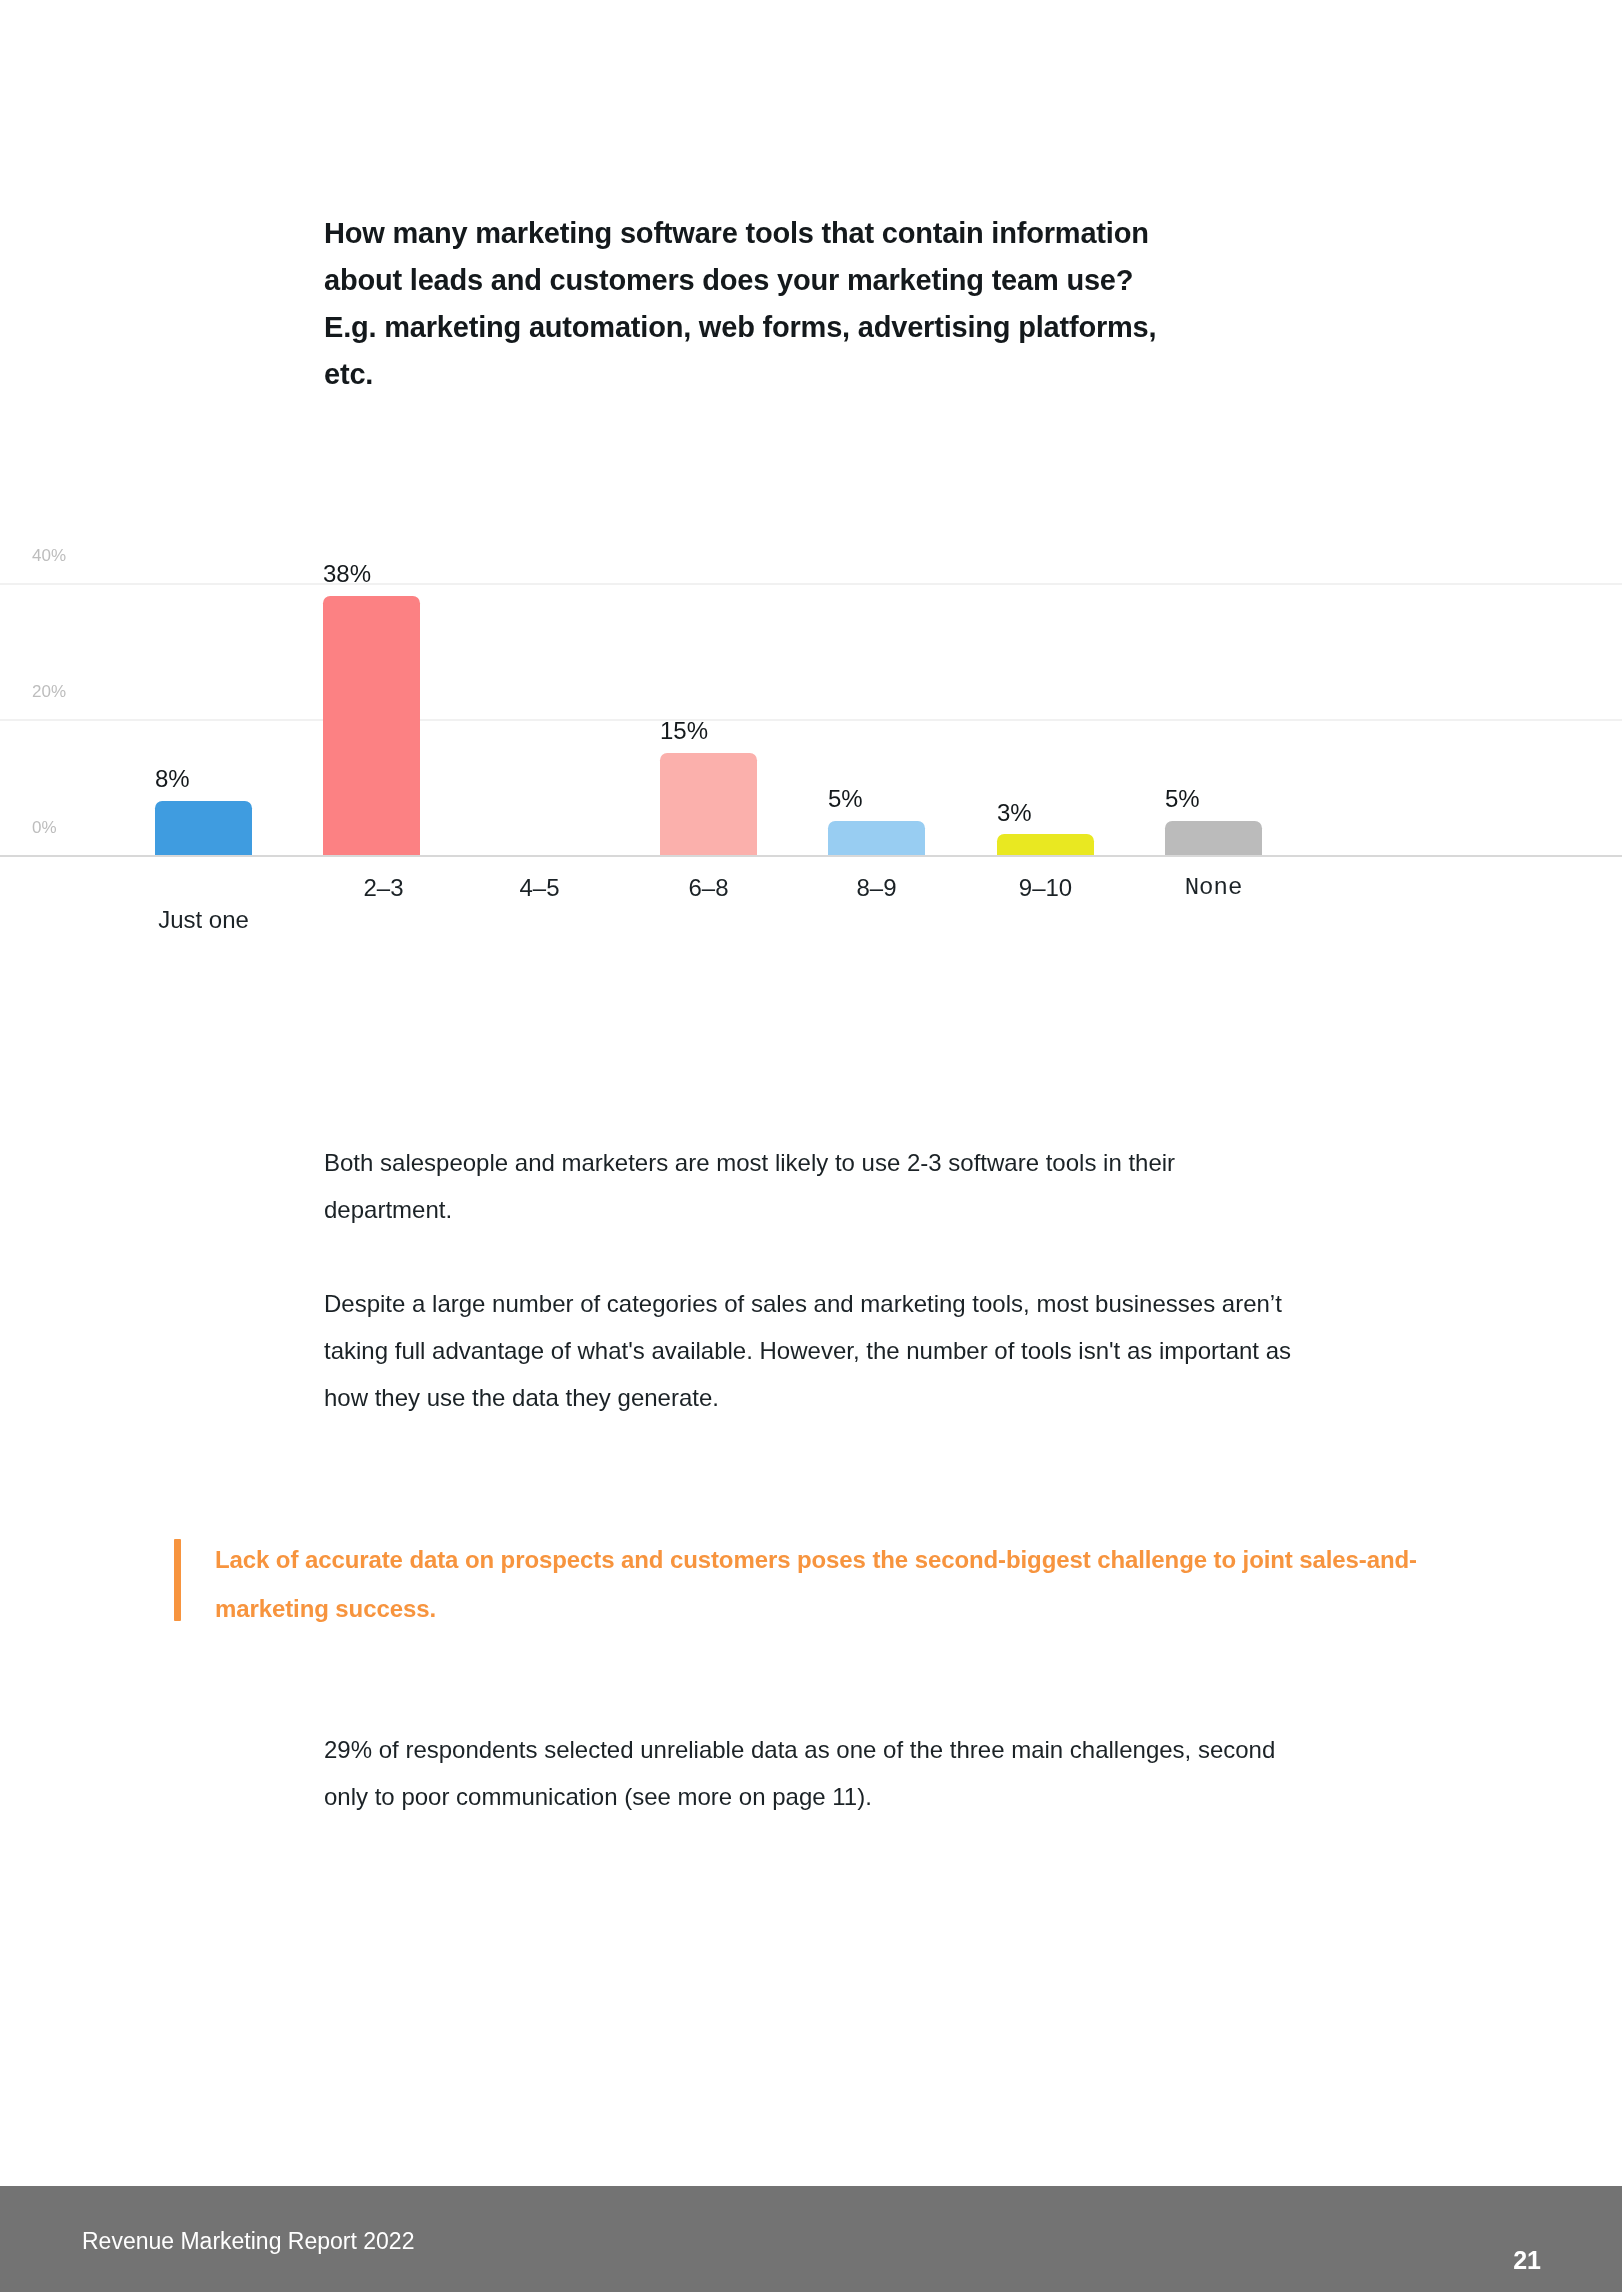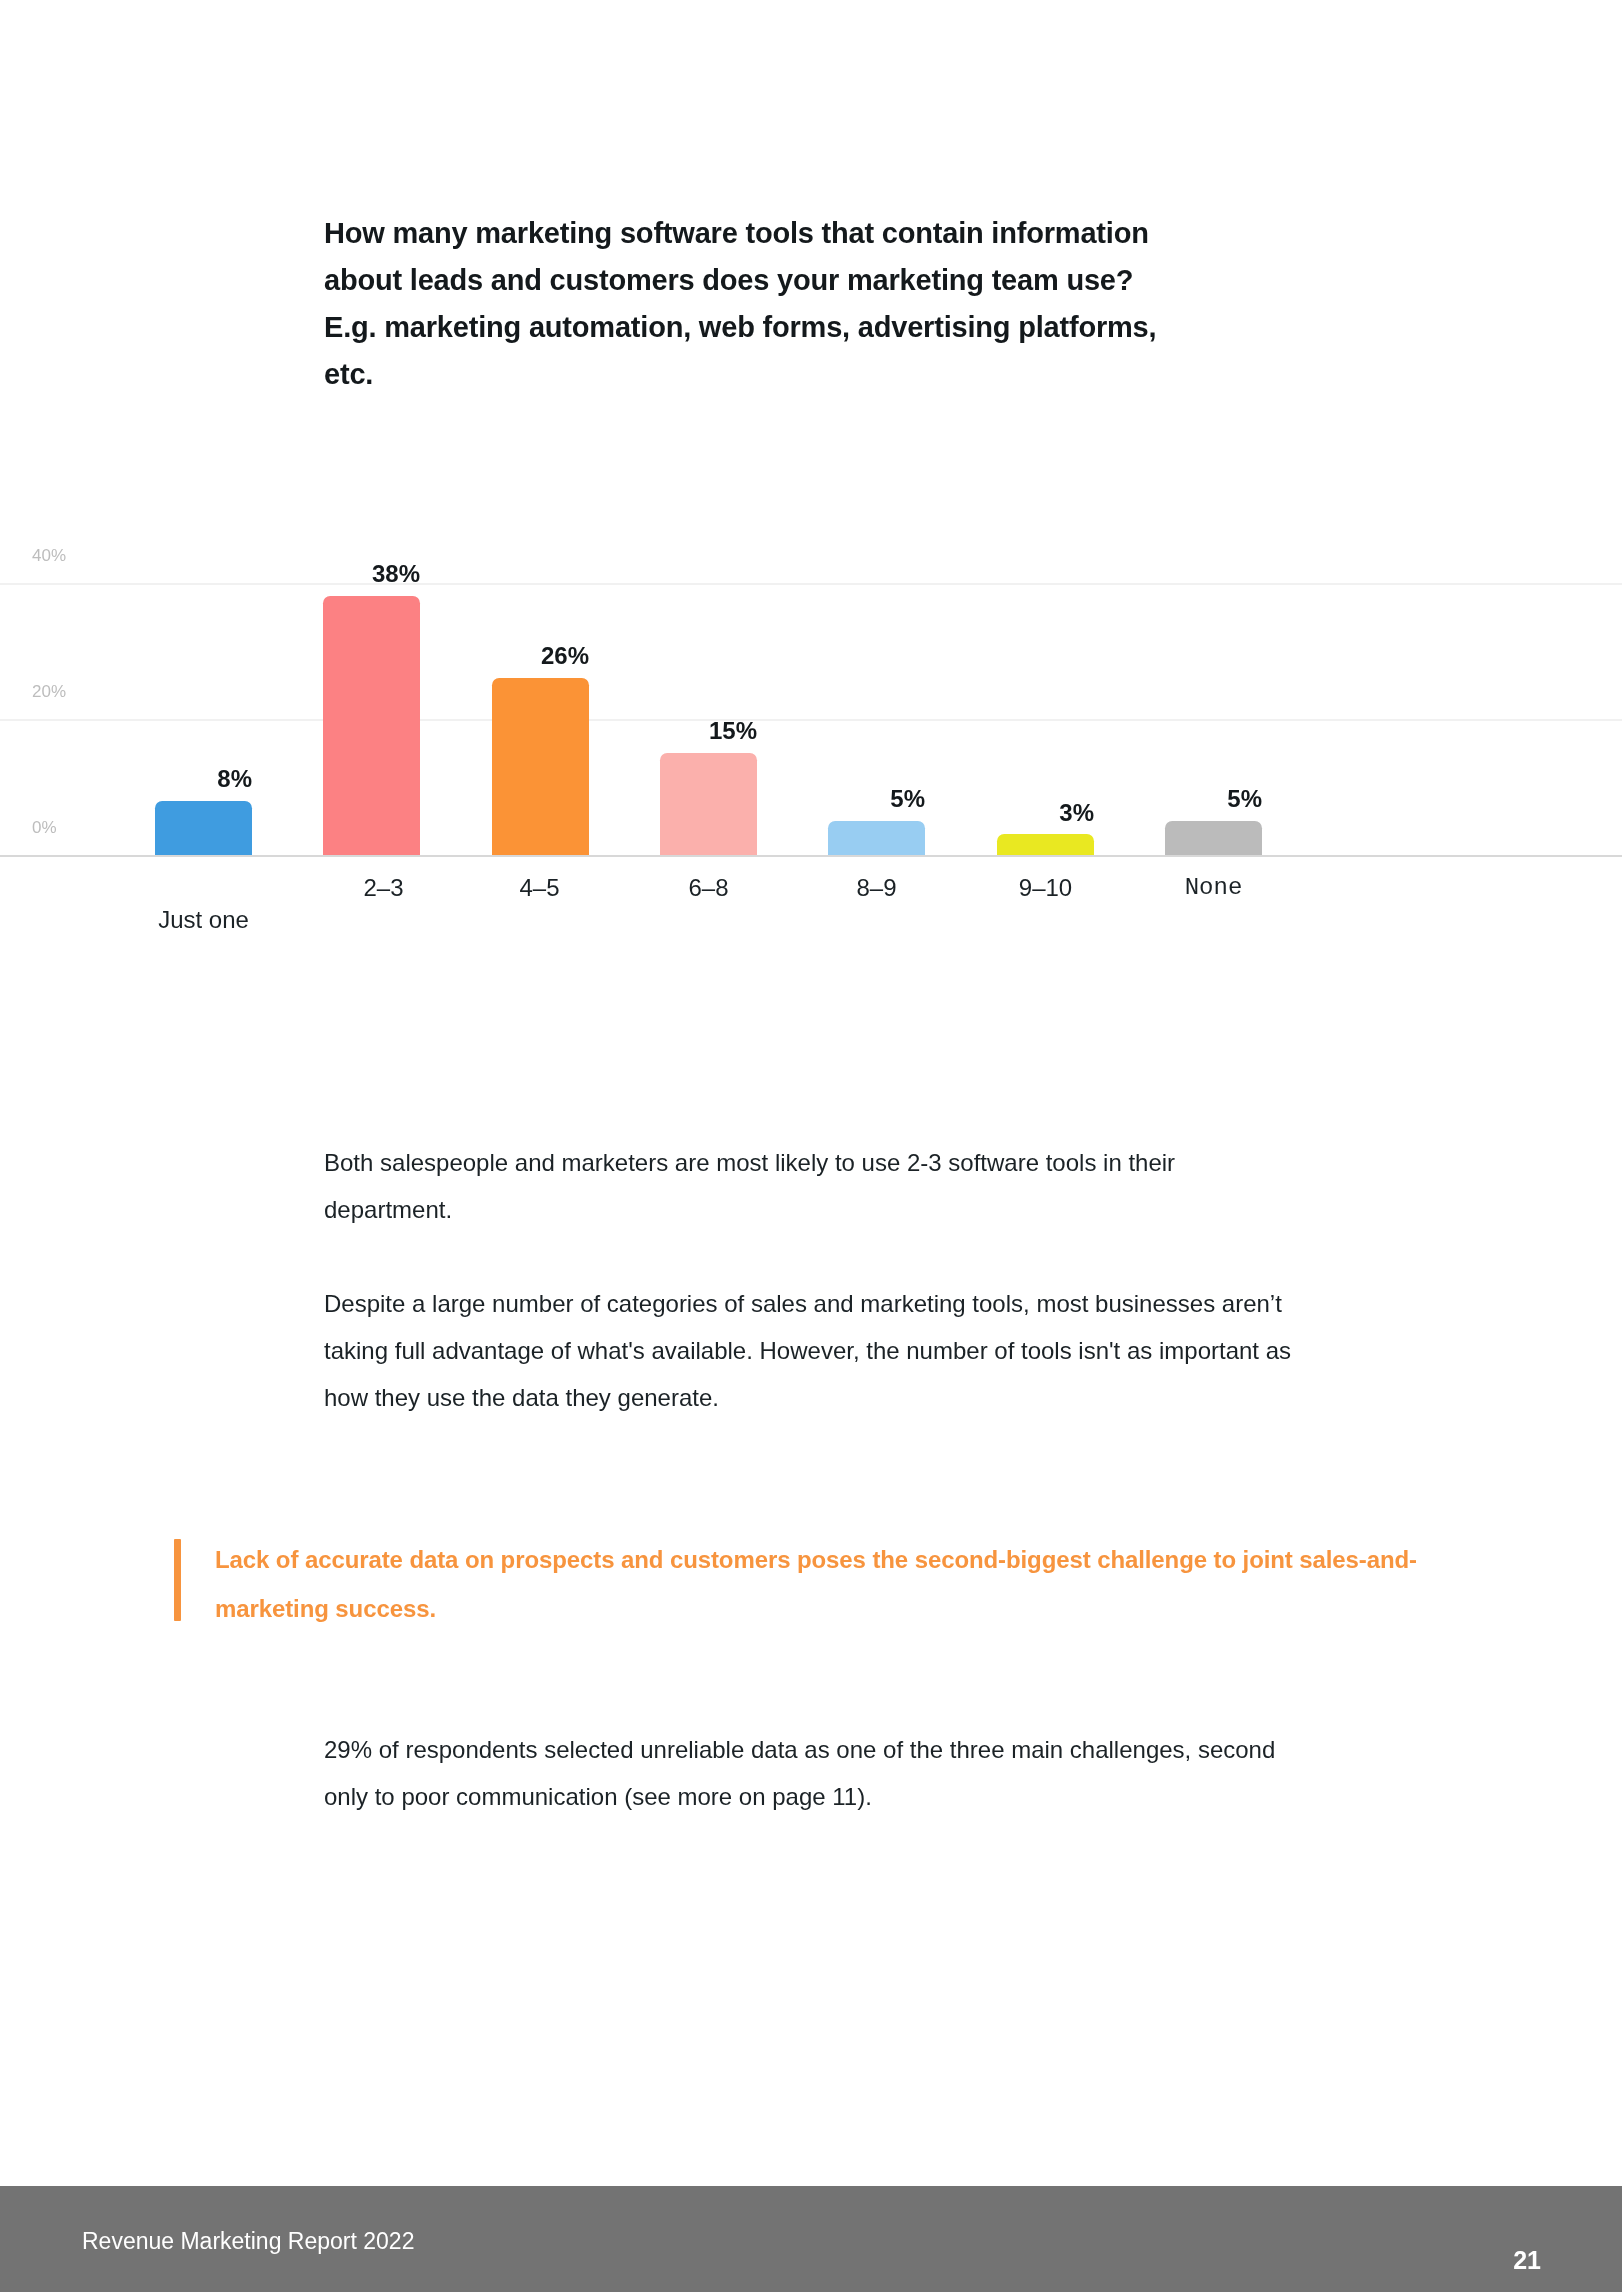--- a/index.html
+++ b/index.html
@@ -79,23 +79,23 @@
     position: absolute;
     bottom: 0;
     left: 0;
     width: 97px;
     border-radius: 7.2px 7.2px 0 0;
   }
   .bar-value {
     position: absolute;
     left: 0;
     width: 97px;
-    text-align: right;
-    font-size: 24px;
-    font-weight: bold;
+    text-align: left;
+    font-size: 24px;
+    font-weight: normal;
     color: #14191c;
     line-height: 27px;
   }
 
   .xlabels {
     position: absolute;
     left: 0;
     top: 354px;
     width: 1623px;
     height: 45px;
@@ -202,24 +202,20 @@
       </div>
     <div class="bars-layer" id="bars-layer">
         <div class="bar-group" style="left: 155px; bottom: 4.5px; height: 54px;">
           <div class="bar" style="height: 54px; background: rgb(63, 156, 224);"></div>
           <div class="bar-value" style="bottom: 63px;">8%</div>
         </div>
         <div class="bar-group" style="left: 323px; bottom: 4.5px; height: 259px;">
           <div class="bar" style="height: 259px; background: rgb(252, 129, 131);"></div>
           <div class="bar-value" style="bottom: 268px;">38%</div>
         </div>
-        <div class="bar-group" style="left: 492px; bottom: 4.5px; height: 177px;">
-          <div class="bar" style="height: 177px; background: rgb(251, 147, 54);"></div>
-          <div class="bar-value" style="bottom: 186px;">26%</div>
-        </div>
         <div class="bar-group" style="left: 660px; bottom: 4.5px; height: 102px;">
           <div class="bar" style="height: 102px; background: rgb(251, 176, 172);"></div>
           <div class="bar-value" style="bottom: 111px;">15%</div>
         </div>
         <div class="bar-group" style="left: 828px; bottom: 4.5px; height: 34px;">
           <div class="bar" style="height: 34px; background: rgb(152, 205, 242);"></div>
           <div class="bar-value" style="bottom: 43px;">5%</div>
         </div>
         <div class="bar-group" style="left: 997px; bottom: 4.5px; height: 20.4px;">
           <div class="bar" style="height: 20.4px; background: rgb(233, 232, 33);"></div>

